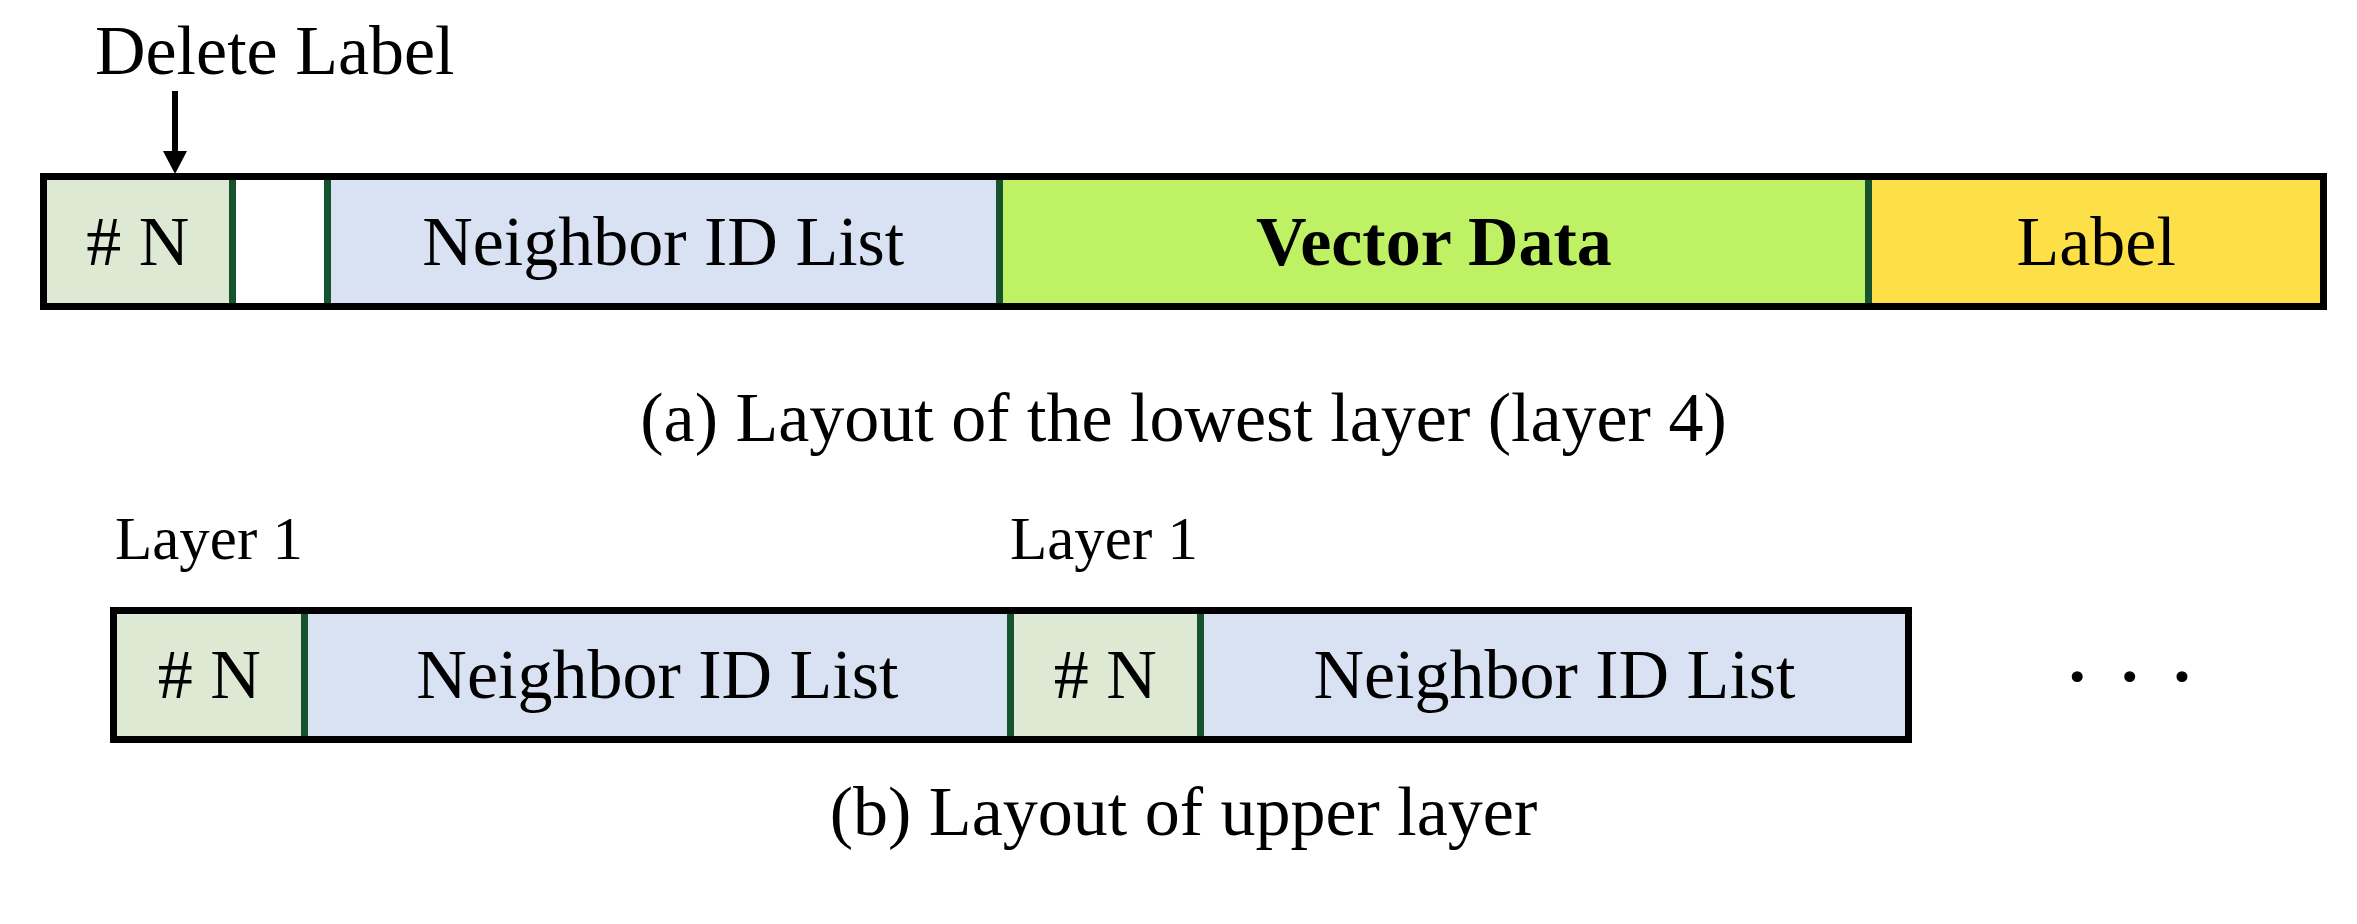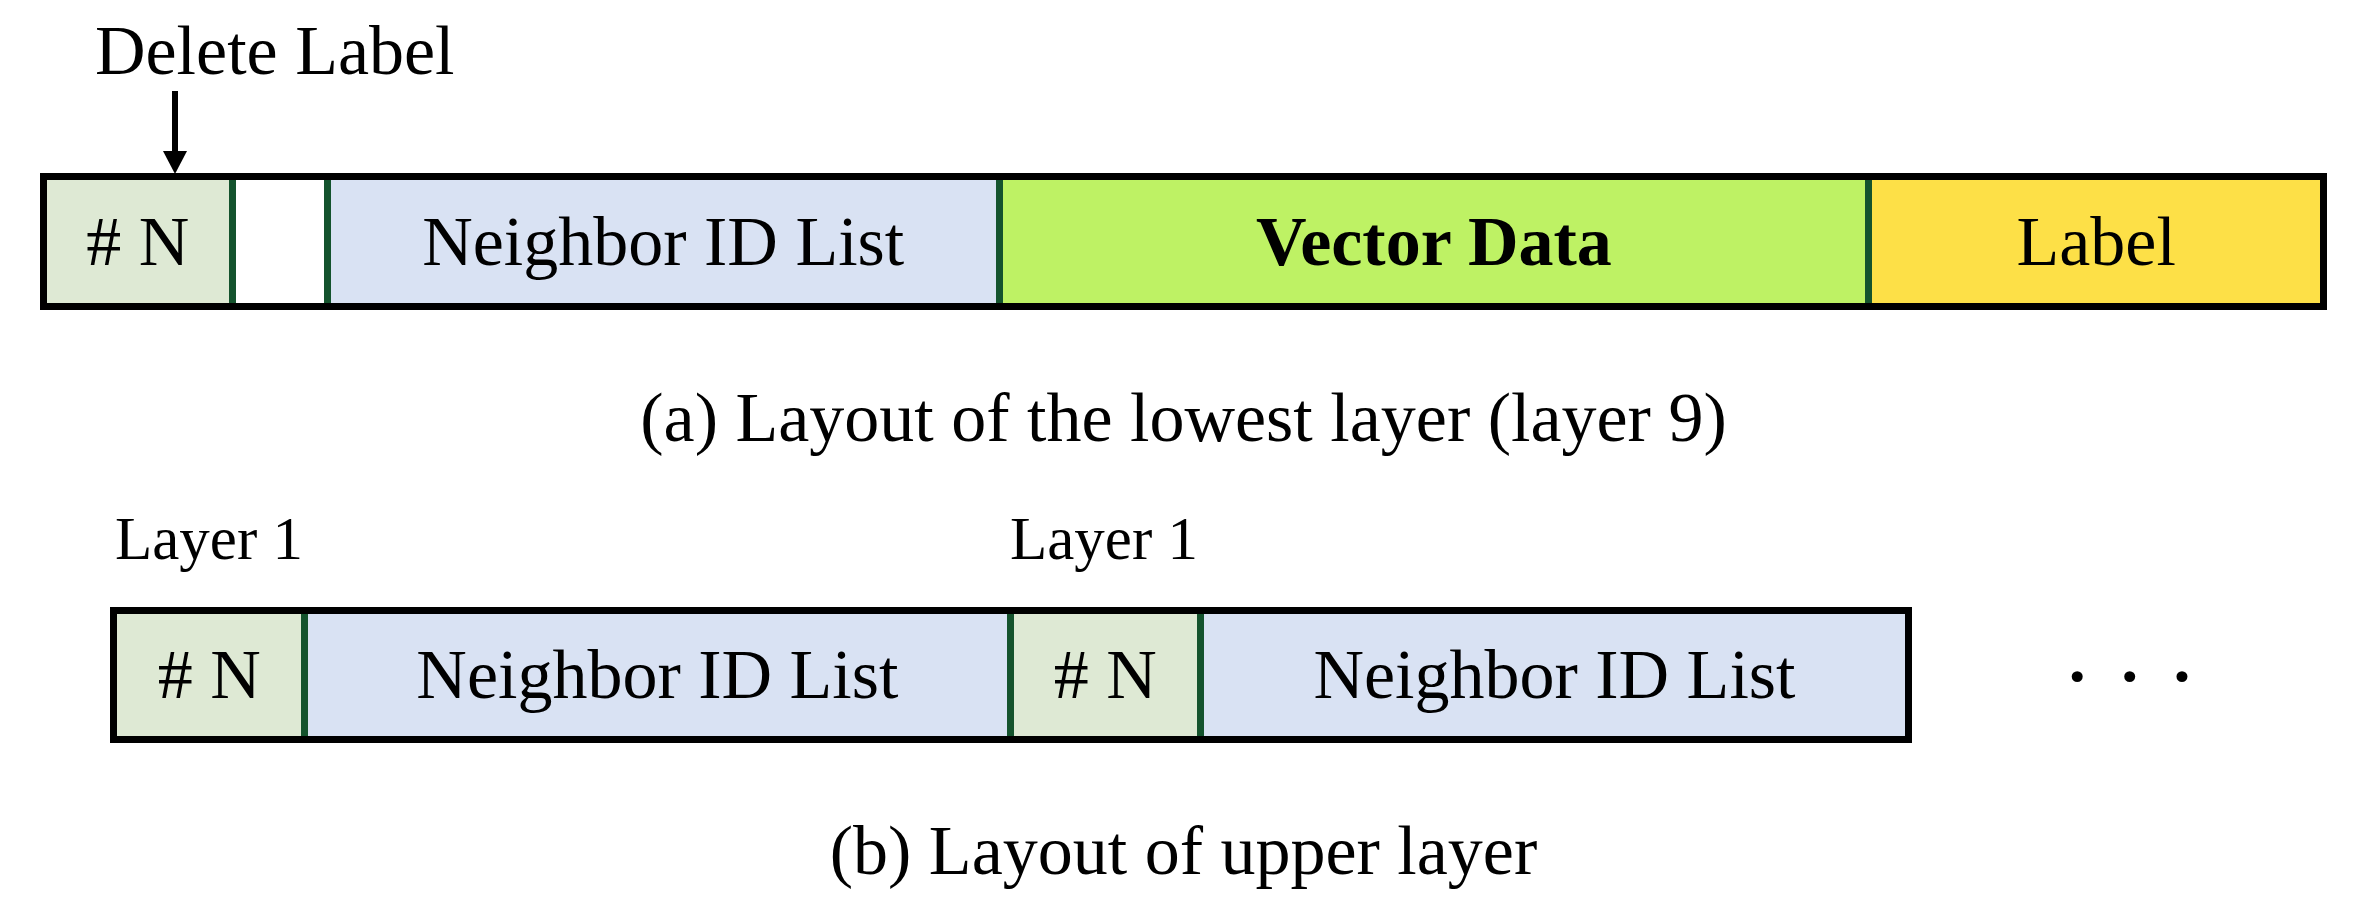--- a/index.html
+++ b/index.html
@@ -55,21 +55,21 @@
     border-right: 12px solid transparent;
     border-top: 23px solid #000000;
   }
 
   .caption {
     left: 40px; width: 2287px;
     text-align: center;
     font-size: 70px; line-height: 1.15; white-space: nowrap;
   }
   #caption-a { top: 378px; }
-  #caption-b { top: 811px; }
+  #caption-b { top: 772px; }
 
   
   .layer-label {
     top: 505px;
     font-size: 61px; line-height: 1.1; white-space: nowrap;
   }
   #layer1-label { left: 115px; }
   #layer2-label { left: 1010px; }
 
   #bar-b { left: 110px; top: 607px; width: 1802px; height: 136px; }
@@ -95,21 +95,21 @@
 <div class="abs" id="delete-flag-arrow-head"></div>
 
 <div class="abs bar" id="bar-a">
   <div class="seg seg-a0" style="background: rgb(222, 233, 212);"># N</div>
   <div class="seg seg-a1" style="background: rgb(255, 255, 255);"></div>
   <div class="seg seg-a2" style="background: rgb(217, 226, 243);">Neighbor ID List</div>
   <div class="seg seg-a3" style="background: #bef264; font-weight: bold;">Vector Data</div>
   <div class="seg seg-a4" style="background: #fde047;">Label</div>
 </div>
 
-<div class="abs caption" id="caption-a">(a) Layout of the lowest layer (layer 9)</div>
+<div class="abs caption" id="caption-a">(a) Layout of the lowest layer (layer 4)</div>
 
 <div class="abs layer-label" id="layer1-label">Layer 1</div>
 
 <div class="abs layer-label" id="layer2-label">Layer 1</div>
 
 <div class="abs bar" id="bar-b">
   <div class="seg seg-b0" style="background: rgb(222, 233, 212);"># N</div>
   <div class="seg seg-b1" style="background: rgb(217, 226, 243);">Neighbor ID List</div>
   <div class="seg seg-b2" style="background: rgb(222, 233, 212);"># N</div>
   <div class="seg seg-b3" style="background: rgb(217, 226, 243);">Neighbor ID List</div>

